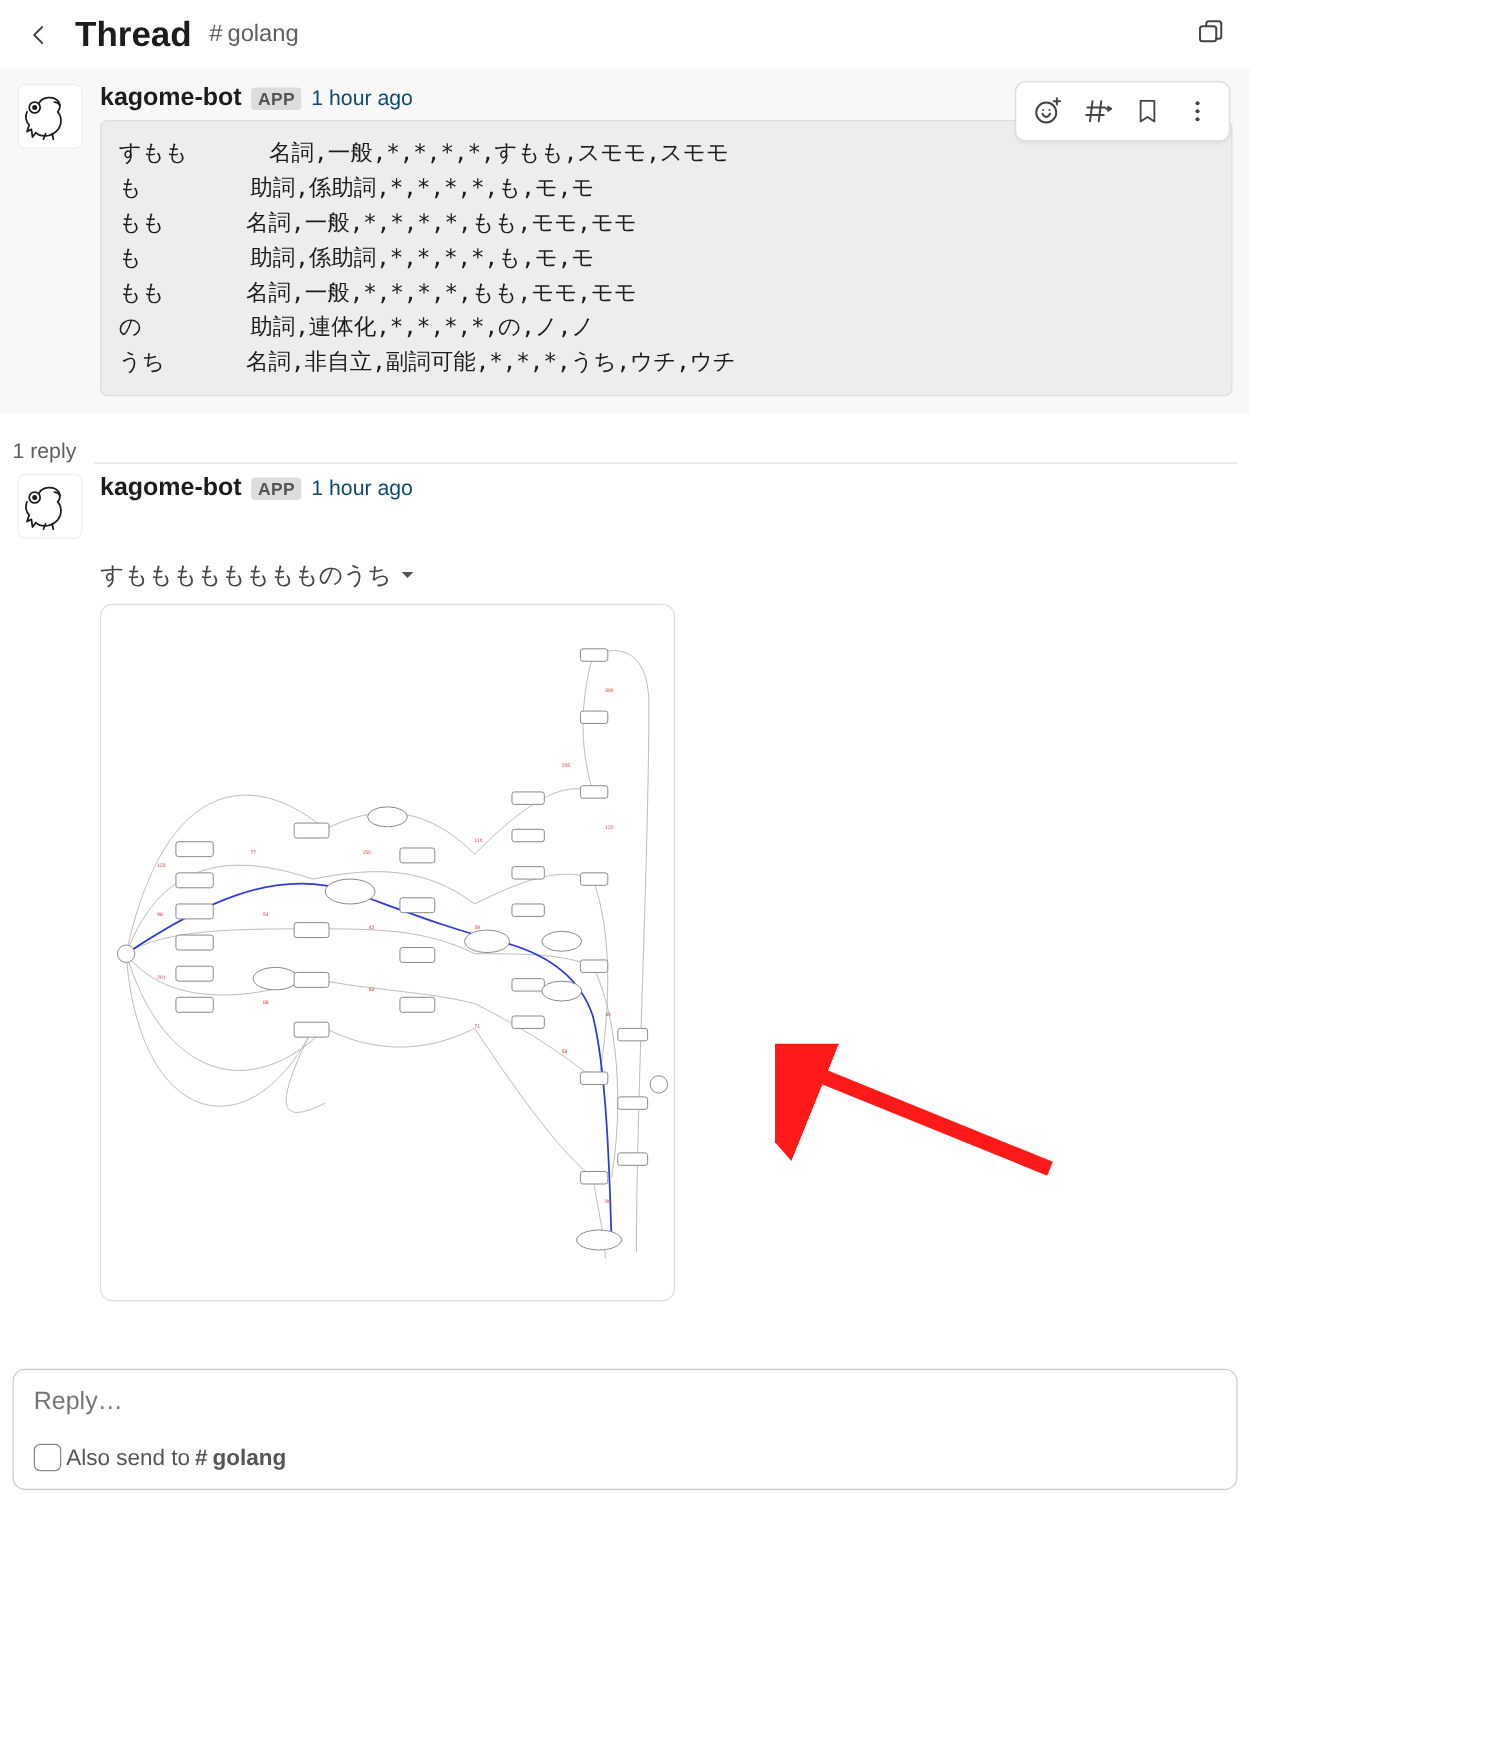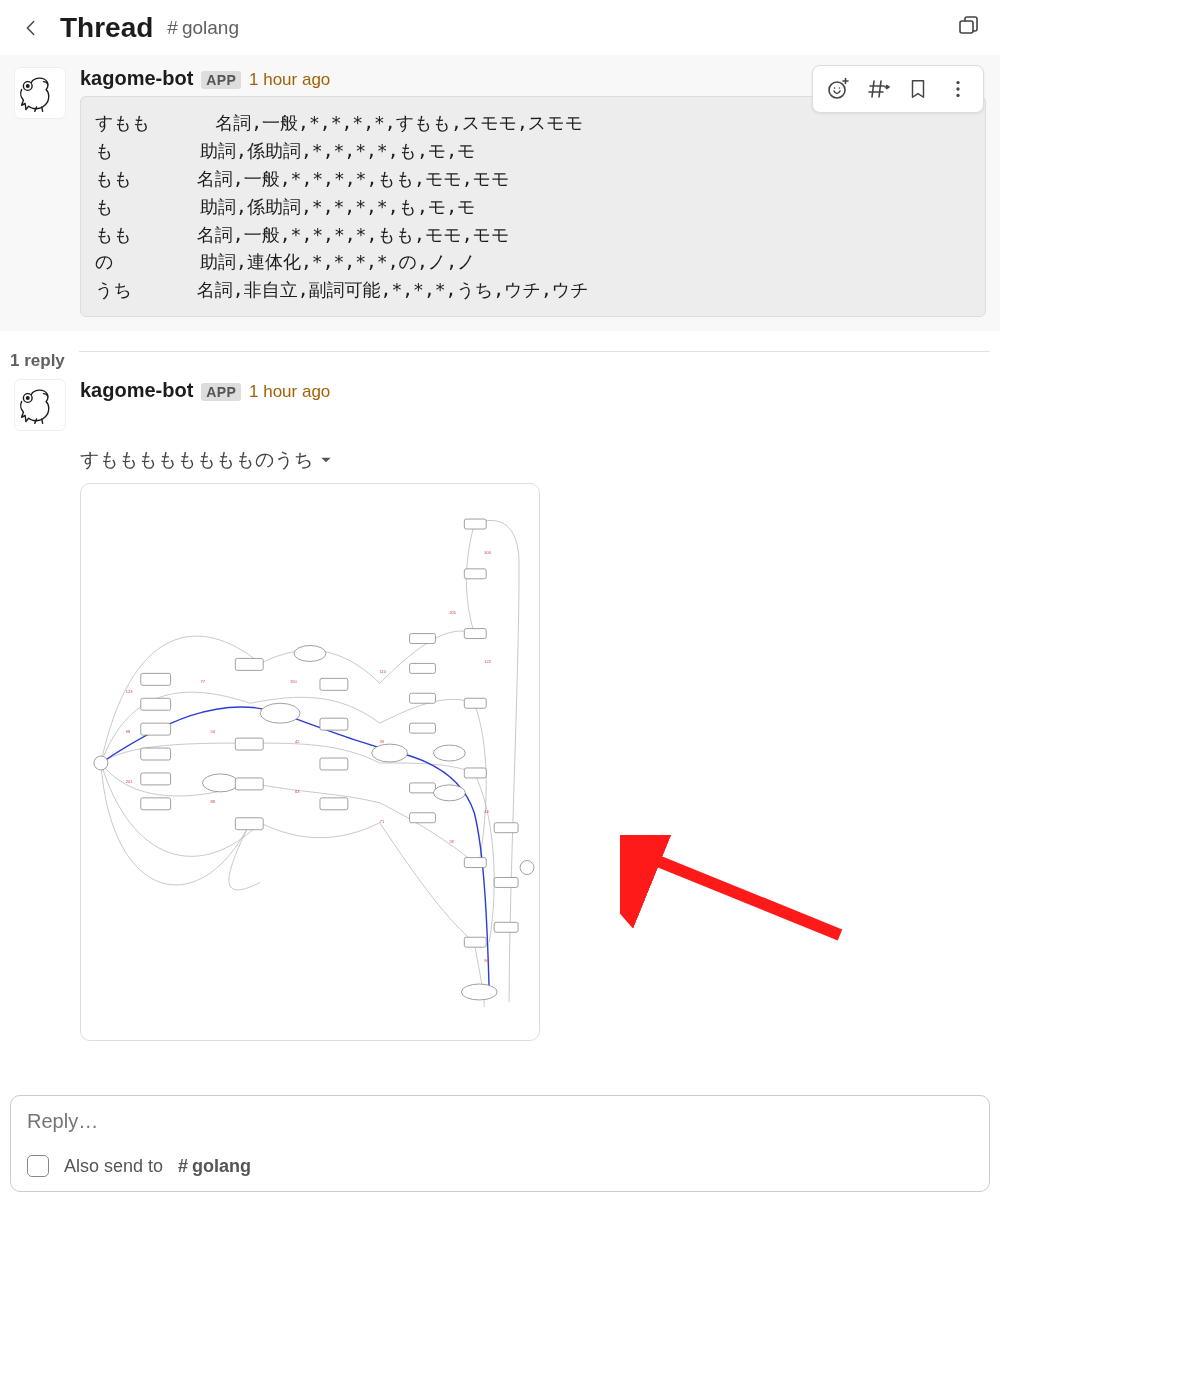--- a/index.html
+++ b/index.html
@@ -14,42 +14,42 @@
 .open-window-btn { background: none; border: none; cursor: pointer; padding: 4px; }
 
 .msg-root { background: #f8f8f8; padding: 12px 0 14px 0; }
 .msg { display: flex; padding: 0 14px; gap: 14px; position: relative; }
 .avatar { width: 52px; height: 52px; border-radius: 6px; background: #fff; border: 1px solid #eee; display:flex; align-items:center; justify-content:center; flex-shrink:0; padding:4px; }
 .avatar svg { width: 100%; height: 100%; }
 .msg-body { flex: 1; min-width: 0; }
 .msg-header { display: flex; align-items: baseline; gap: 8px; margin-bottom: 6px; }
 .author { font-size: 20px; font-weight: 700; }
 .app-badge { font-size: 14px; font-weight: 700; background: #ddd; color: #555; padding: 1px 5px; border-radius: 3px; letter-spacing: 0.3px; }
-.timestamp { font-size: 17px; color: #a16207; }
+.timestamp { font-size: 17px; color: #0c4a6e; }
 
 .codeblock { background: #ededed; border: 1px solid #ddd; border-radius: 6px; padding: 12px 14px; font-family: ui-monospace, Menlo, Consolas, monospace; font-size: 18px; line-height: 1.55; white-space: pre; overflow-x:auto; color:#1d1c1d; }
 
 .action-bar { position: absolute; right: 16px; top: -2px; background: #fff; border: 1px solid #ddd; border-radius: 8px; display: flex; gap: 2px; padding: 4px 6px; box-shadow: 0 1px 3px rgba(0,0,0,0.08); }
 .action-btn { background: none; border: none; cursor: pointer; width: 38px; height: 38px; display:flex; align-items:center; justify-content:center; border-radius:4px; }
 
-.reply-div { display: flex; align-items: flex-start; padding: 20px 10px 8px; gap: 14px; font-weight: bold; }
+.reply-div { display: flex; align-items: flex-end; padding: 20px 10px 8px; gap: 14px; }
 .reply-count { font-size: 17px; color: #616061; white-space: nowrap; }
 .reply-line { flex: 1; height: 1px; background: #e1e1e1; }
 
 .reply-text { font-size: 19px; color: #444; display: flex; align-items:center; gap:6px;margin-top:45px; }
 
 .image-attach { margin-top: 10px; border: 1px solid #ddd; border-radius: 10px; width: 460px; height: 558px; background:#fff; overflow:hidden; position:relative; }
 .graph-svg { width:100%; height:100%; }
 
 .arrow-annot { position: absolute; top: 835px; left: 620px; pointer-events:none; }
 
 .composer-wrap { padding: 0 10px 10px; }
 .composer { border: 1px solid #ccc; border-radius: 10px; padding: 14px 16px; }
 .composer-input { border: none; outline: none; width: 100%; font-size: 20px; color: #0f172a; background: transparent; }
-.also-row { display: flex; align-items: center; gap: 15px; margin-top: 22px; font-size: 18px; color: #555; }
+.also-row { display: flex; align-items: center; gap: 4px; margin-top: 22px; font-size: 18px; color: #555; }
 .also-check { width: 22px; height: 22px; border: 1.5px solid #888; border-radius: 5px; background: #fff; appearance:none; cursor:pointer; }
 .also-channel { display: inline-flex; align-items: center; gap: 4px; font-weight: 700; }
 
 
 .ico { stroke: #444; stroke-width: 1.6; fill: none; stroke-linecap: round; stroke-linejoin: round; }
 </style>
 </head>
 <body>
 
 <div class="header">

